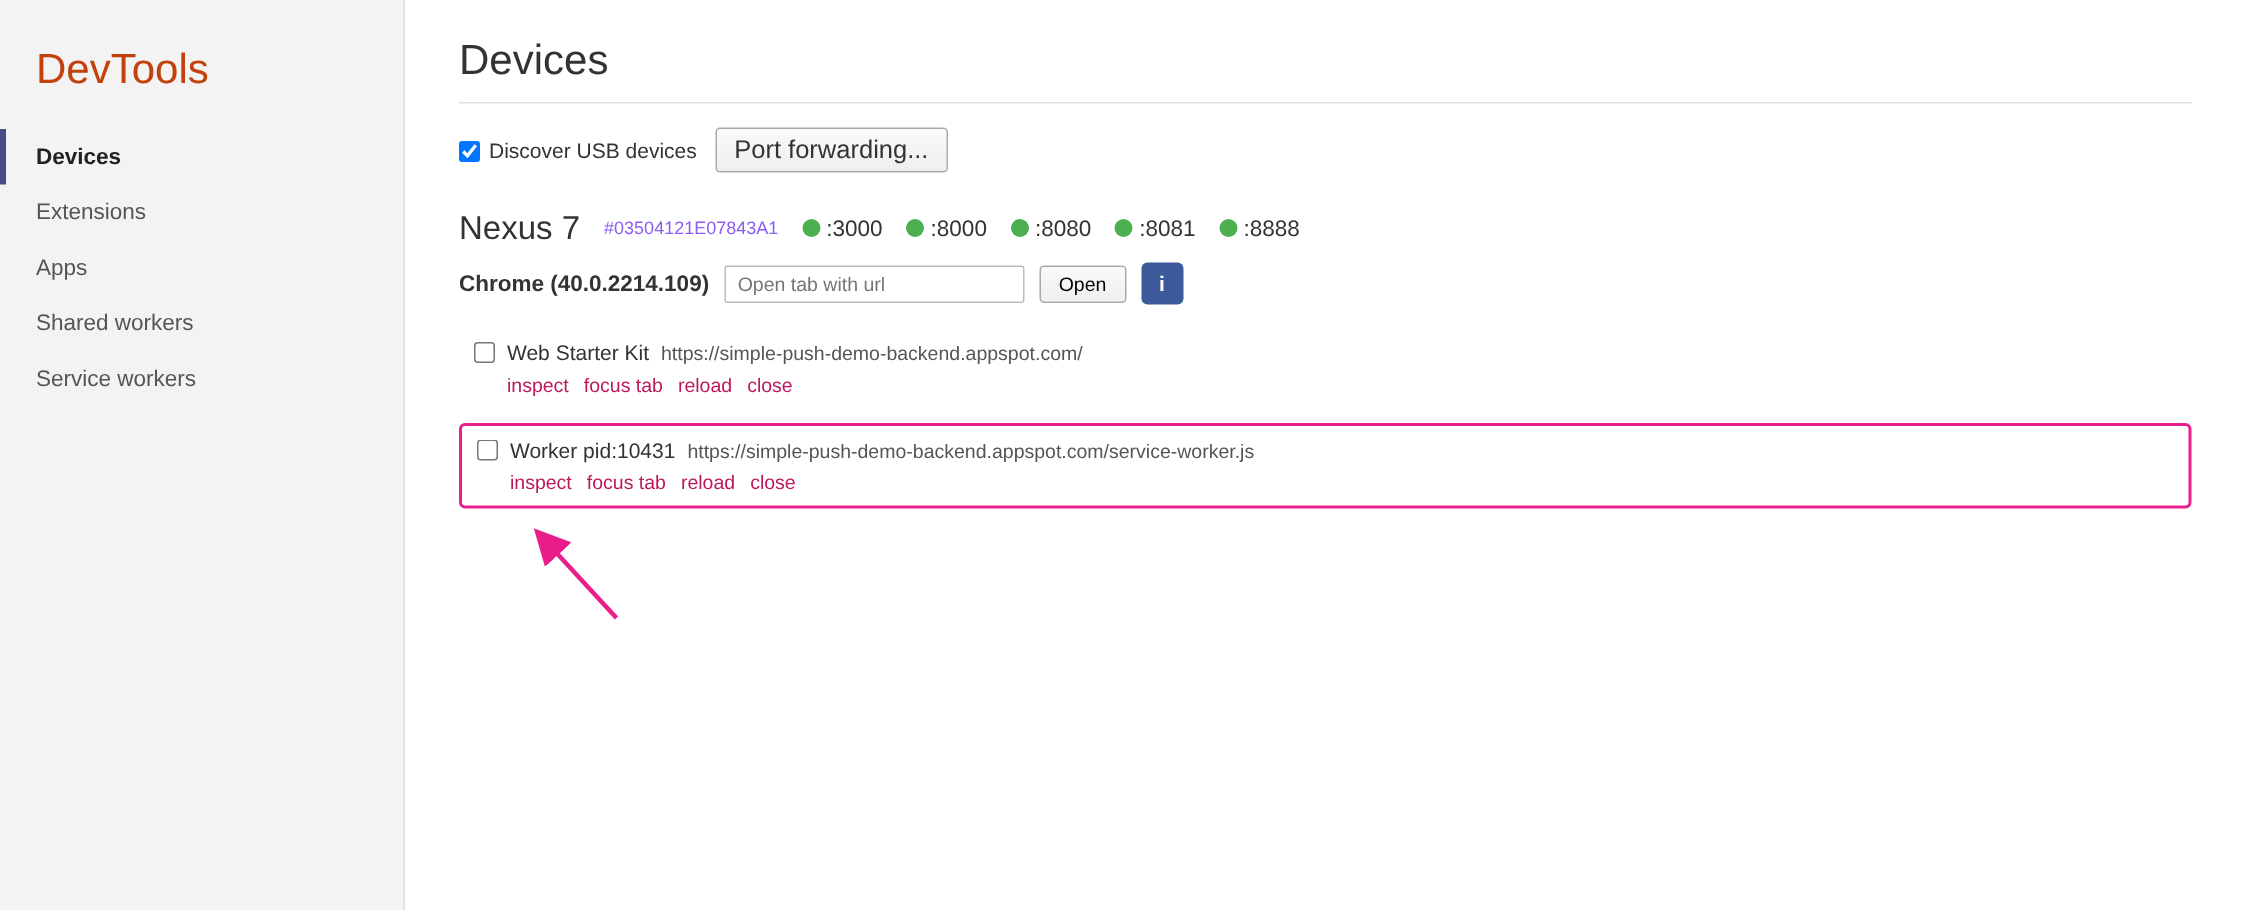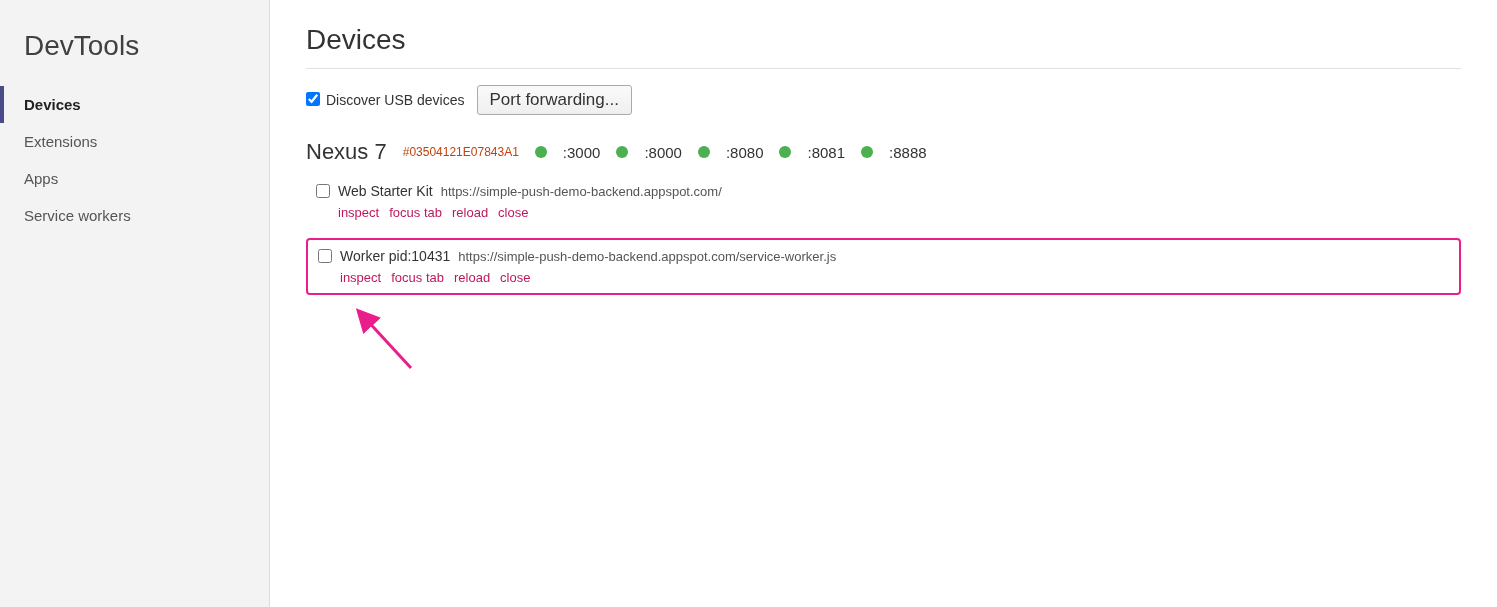--- a/index.html
+++ b/index.html
@@ -20,21 +20,21 @@
       min-width: 270px;
       background: #f3f3f3;
       border-right: 1px solid #ddd;
       padding: 20px 0;
       display: flex;
       flex-direction: column;
     }
     .sidebar-title {
       font-size: 28px;
       font-weight: 300;
-      color: #404040;
+      color: #c2410c;
       padding: 10px 24px 24px 24px;
     }
     .sidebar-item {
       padding: 10px 24px;
       font-size: 15px;
       color: #555;
       cursor: pointer;
       position: relative;
     }
     .sidebar-item.active {
@@ -71,21 +71,21 @@
 
     .toolbar {
       display: flex;
       align-items: center;
       gap: 12px;
       margin-bottom: 24px;
     }
 
     .checkbox-label {
       display: flex;
-      align-items: flex-start;
+      align-items: flex-end;
       gap: 6px;
       font-size: 14px;
       color: #333;
     }
     .checkbox-label input[type="checkbox"] {
       width: 14px;
       height: 14px;
     }
 
     .btn {
@@ -109,26 +109,26 @@
       margin-bottom: 10px;
       flex-wrap: wrap;
     }
     .device-name {
       font-size: 22px;
       font-weight: 300;
       color: #333;
     }
     .device-id {
       font-size: 12px;
-      color: #c2410c;
+      color: #8b5cf6;
     }
     .port-badge {
       display: flex;
       align-items: center;
-      gap: 16px;
+      gap: 4px;
       font-size: 15px;
       color: #333;
     }
     .green-dot {
       width: 12px;
       height: 12px;
       background: #4caf50;
       border-radius: 50%;
       display: inline-block;
     }
@@ -245,20 +245,23 @@
   <div class="sidebar-item active">
     <span>Devices</span>
   </div>
   <div class="sidebar-item">
     <span>Extensions</span>
   </div>
   <div class="sidebar-item">
     <span>Apps</span>
   </div>
   <div class="sidebar-item">
+    <span>Shared workers</span>
+  </div>
+  <div class="sidebar-item">
     <span>Service workers</span>
   </div>
 </div>
 
 <div class="main">
 
   <div class="page-title">Devices</div>
 
   <div class="toolbar">
     <label class="checkbox-label">
@@ -288,20 +291,26 @@
       <span class="port-badge">
         <span class="green-dot"></span>
         <span>:8081</span>
       </span>
       <span class="port-badge">
         <span class="green-dot"></span>
         <span>:8888</span>
       </span>
     </div>
 
+    <div class="chrome-row">
+      <span class="chrome-label">Chrome (40.0.2214.109)</span>
+      <input type="text" class="url-input" placeholder="Open tab with url" style="">
+      <button class="open-btn">Open</button>
+      <div class="info-icon">i</div>
+    </div>
 
     <div class="tab-entry">
       <div class="tab-entry-header">
         <input type="checkbox" class="tab-checkbox" style="">
         <span class="tab-name">Web Starter Kit</span>
         <span class="tab-url">https://simple-push-demo-backend.appspot.com/</span>
       </div>
       <div class="tab-actions">
         <a class="tab-action-link">inspect</a>
         <a class="tab-action-link">focus tab</a>

